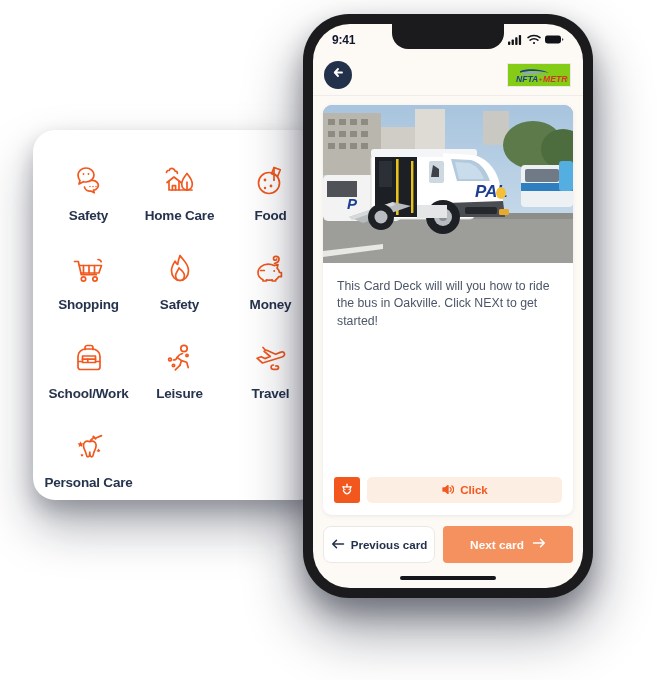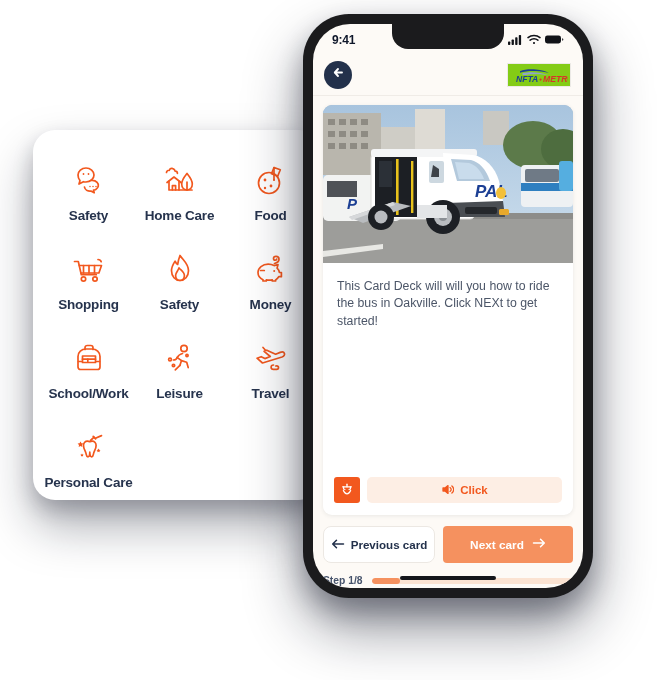--- a/index.html
+++ b/index.html
@@ -600,22 +600,16 @@
       <div id="next-card-button">
         <span>Next card</span>
         <span>
           <svg width="14" height="12" viewBox="0 0 14 12" fill="none" stroke="#ffffff" stroke-width="1.5" stroke-linecap="round" stroke-linejoin="round">
             <path d="M1.5 6H12M8.5 2.2L12.3 6l-3.8 3.8"></path>
           </svg>
         </span>
       </div>
     </div>
 
-    <div id="progress-row">
-      <span id="step-label">Step 1/8</span>
-      <div id="progress-track">
-        <div id="progress-fill" style="width: 14%;"></div>
-      </div>
-    </div>
 
     <div id="home-indicator"></div>
   </div>
 </div>
 
 </body></html>

